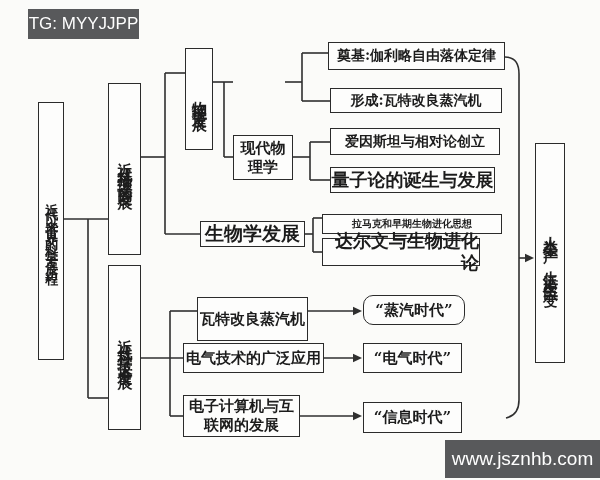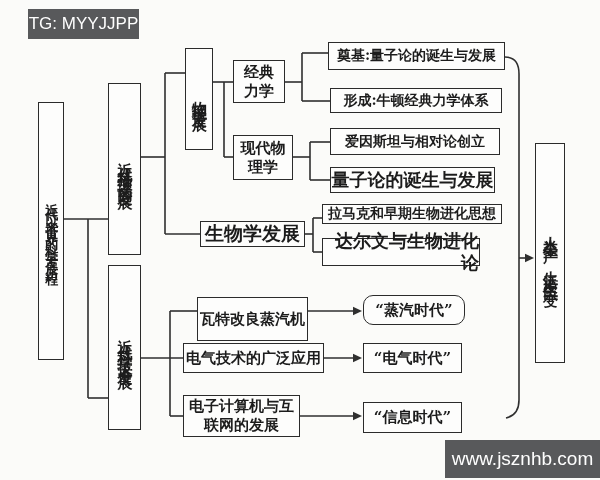--- a/index.html
+++ b/index.html
@@ -70,29 +70,28 @@
 
   <div class="badge" style="left:28px;top:9px;width:111px;height:30px;font-size:17px;">TG: MYYJJPP</div>
   <div class="badge" style="left:445px;top:440px;width:155px;height:38px;font-size:19px;">www.jsznhb.com</div>
 
   <div class="box v" style="left:38px;top:102px;width:26px;height:258px;font-size:13px;letter-spacing:6px;">近代以来世界的科学发展历程</div>
 
   <div class="box v" style="left:108px;top:83px;width:33px;height:172px;font-size:15px;letter-spacing:4px;">近代科学理论的发展</div>
   <div class="box v" style="left:108px;top:265px;width:33px;height:165px;font-size:15px;letter-spacing:5px;">近代科学技术发展</div>
 
   <div class="box v" style="left:185px;top:48px;width:28px;height:102px;font-size:15px;letter-spacing:4px;">物理学发展</div>
-  <div class="box" style="left:233px;top:60px;width:52px;height:43px;font-size:15px;padding:0 4px;">经典力学</div>
   <div class="box" style="left:233px;top:135px;width:60px;height:45px;font-size:15px;padding:0 2px;">现代物理学</div>
   <div class="box" style="left:200px;top:221px;width:105px;height:26px;font-size:19px;">生物学发展</div>
 
-  <div class="box" style="left:328px;top:42px;width:177px;height:28px;font-size:14px;">奠基:量子论的诞生与发展</div>
-  <div class="box" style="left:330px;top:88px;width:172px;height:25px;font-size:14px;">形成:牛顿经典力学体系</div>
+  <div class="box" style="left:328px;top:42px;width:177px;height:28px;font-size:14px;">奠基:伽利略自由落体定律</div>
+  <div class="box" style="left:330px;top:88px;width:172px;height:25px;font-size:14px;">形成:瓦特改良蒸汽机</div>
   <div class="box" style="left:330px;top:128px;width:170px;height:27px;font-size:14px;">爱因斯坦与相对论创立</div>
   <div class="box" style="left:330px;top:167px;width:165px;height:26px;font-size:18px;">量子论的诞生与发展</div>
-  <div class="box" style="left:322px;top:204px;width:180px;height:20px;font-size:14px;">拉马克和早期生物进化思想</div>
+  <div class="box" style="left:322px;top:214px;width:180px;height:20px;font-size:10px;">拉马克和早期生物进化思想</div>
   <div class="box" style="left:322px;top:238px;width:158px;height:28px;font-size:18px;text-align:right;">达尔文与生物进化论</div>
 
   <div class="box" style="left:197px;top:297px;width:111px;height:44px;font-size:15px;">瓦特改良蒸汽机</div>
   <div class="box" style="left:363px;top:295px;width:102px;height:30px;font-size:15px;border-radius:10px;">“蒸汽时代”</div>
   <div class="box" style="left:183px;top:343px;width:141px;height:30px;font-size:15px;">电气技术的广泛应用</div>
   <div class="box" style="left:363px;top:343px;width:99px;height:30px;font-size:15px;">“电气时代”</div>
   <div class="box" style="left:183px;top:395px;width:117px;height:42px;font-size:15px;padding:4px 2px;">电子计算机与互联网的发展</div>
   <div class="box" style="left:363px;top:402px;width:99px;height:31px;font-size:15px;">“信息时代”</div>
 
   <div class="box v" style="left:535px;top:143px;width:30px;height:220px;font-size:15px;letter-spacing:4px;">人类生产、生活发生巨变</div>

